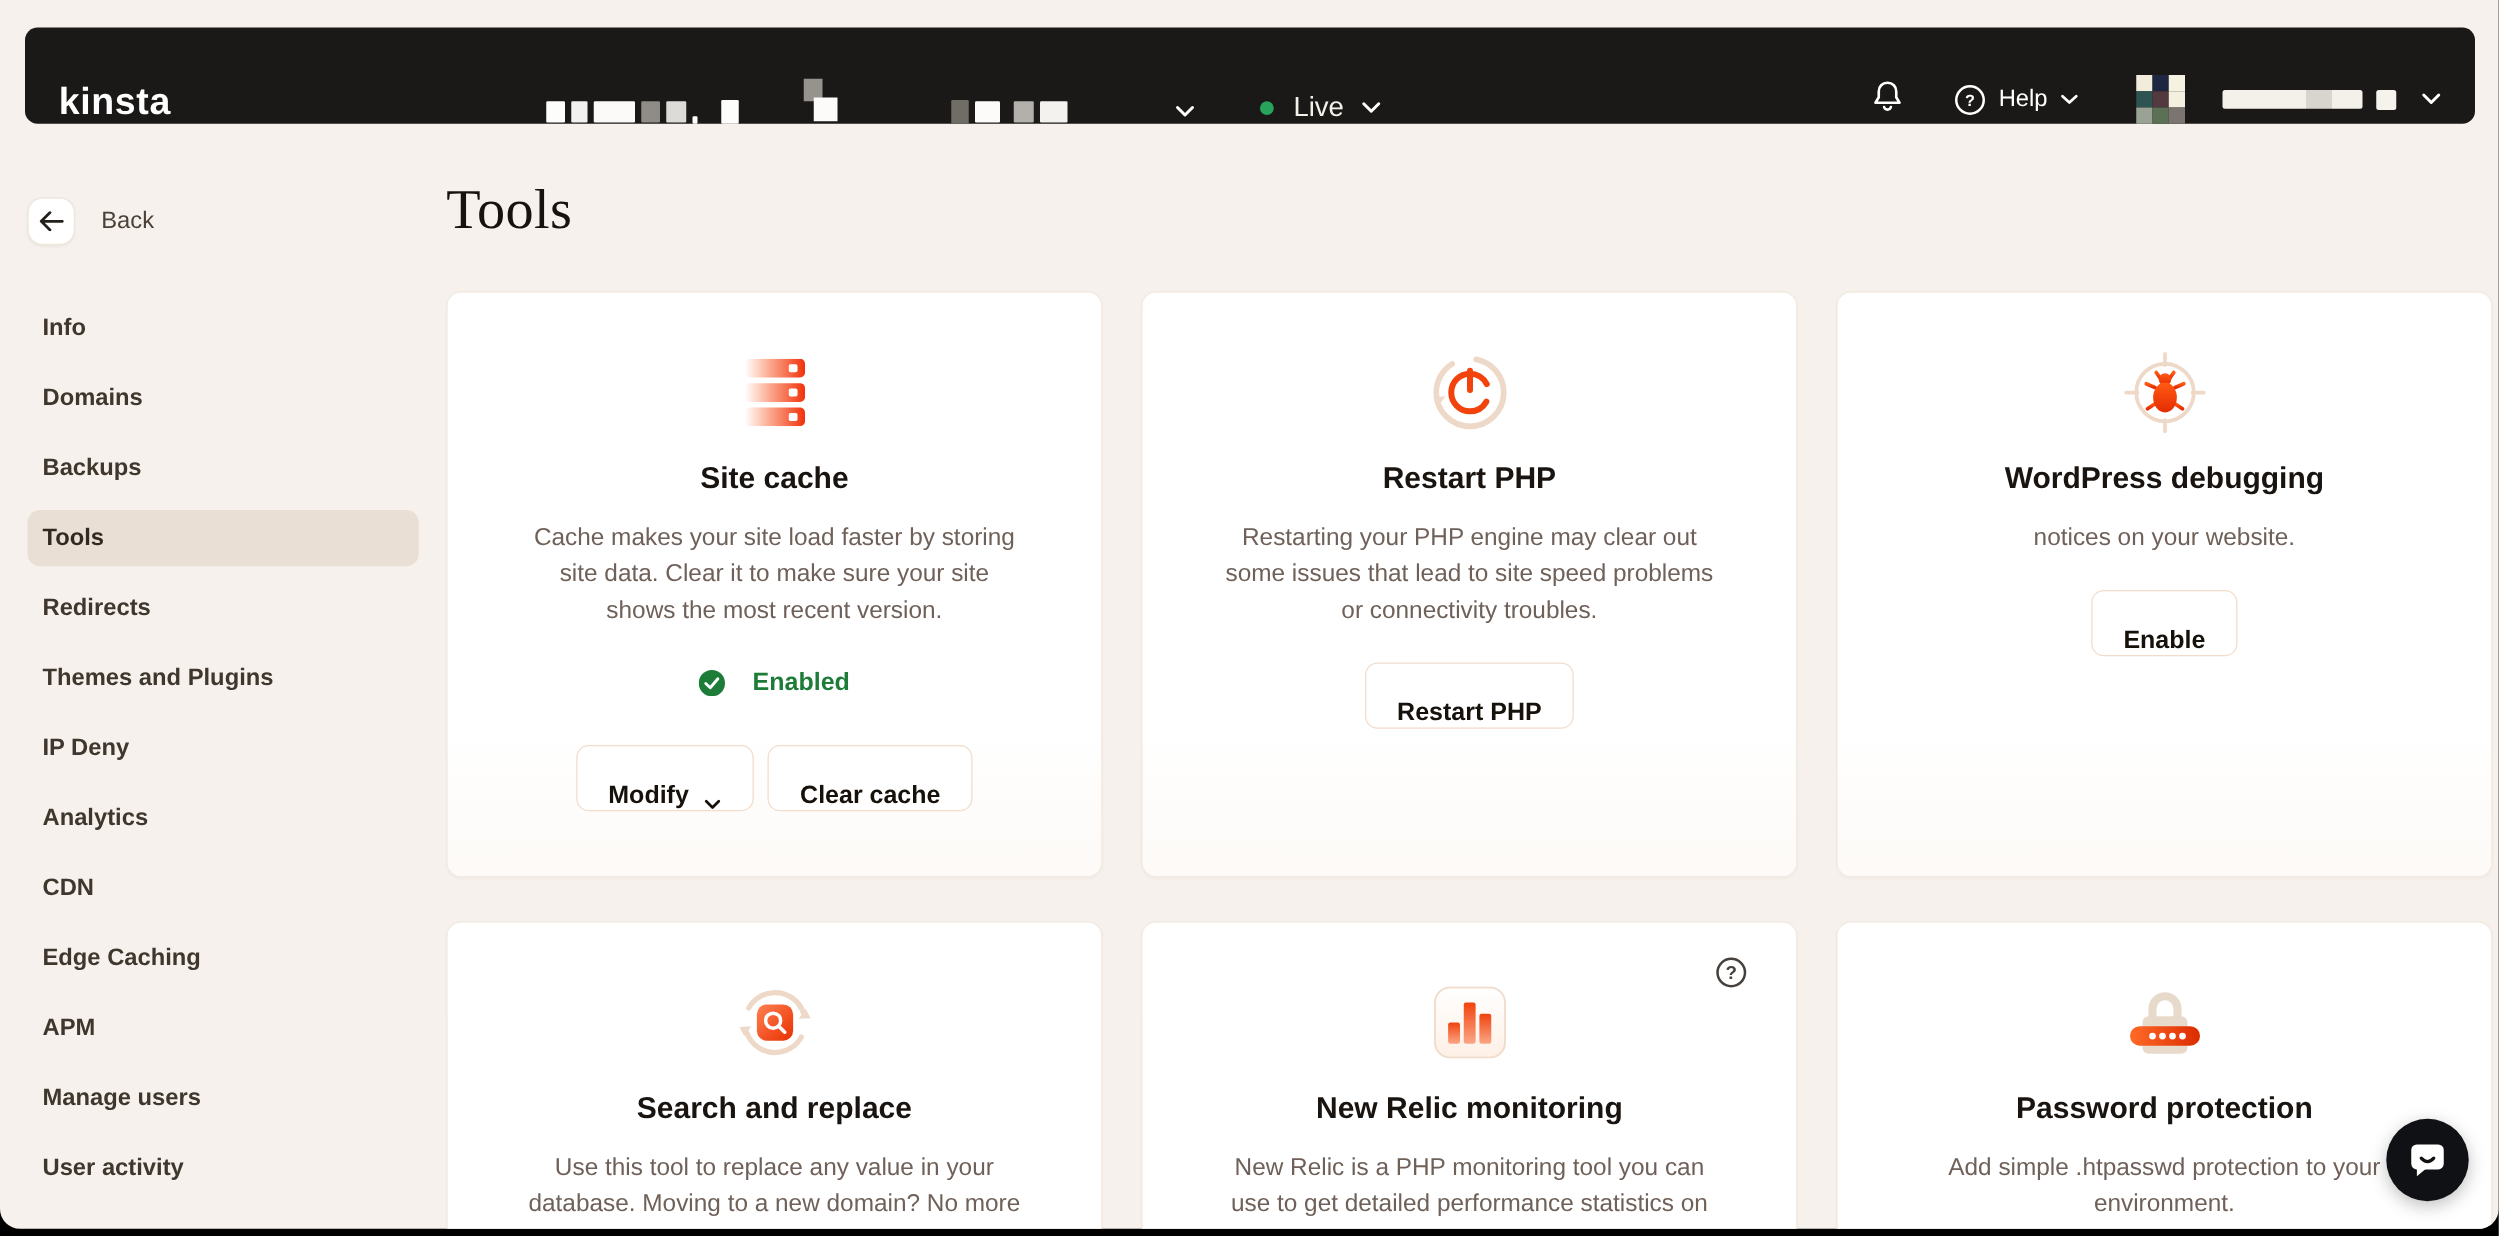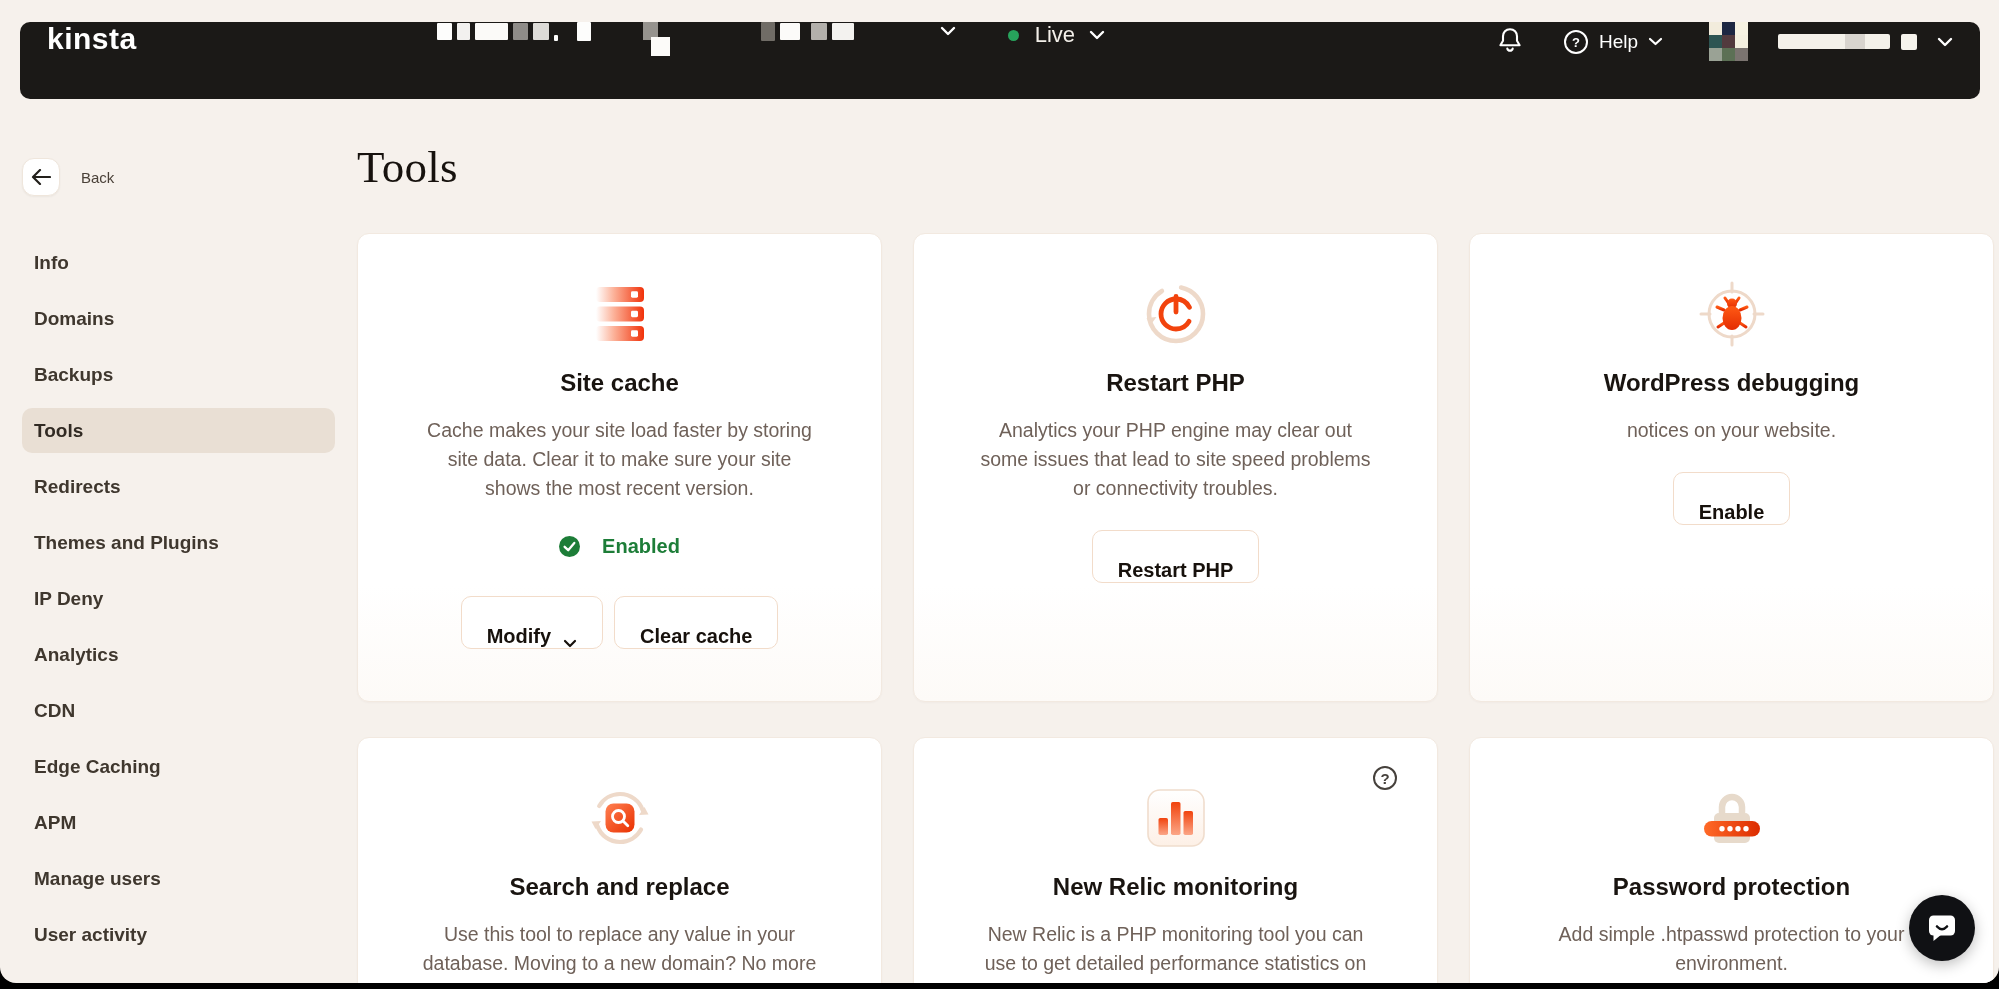--- a/index.html
+++ b/index.html
@@ -3,21 +3,21 @@
 <meta charset="utf-8">
 <style>
   * { margin:0; padding:0; box-sizing:border-box; }
   html,body { width:1999px; height:989px; overflow:hidden; }
   body { background:#000; font-family:"Liberation Sans", sans-serif; }
   .window { position:relative; width:1999px; height:983px; background:#f6f1ec;
             border-radius:0 0 16px 16px; overflow:hidden; }
 
   
   .topbar { position:absolute; left:20px; right:19px; top:22px; height:77px;
-            background:#1b1917; border-radius:10px; display:flex; align-items:flex-start;
+            background:#1b1917; border-radius:10px; display:flex; align-items:flex-end;
             padding:0 27px; z-index:20; }
   .logo { color:#fff; font-size:30px; font-weight:700; letter-spacing:.5px; }
   .redact-group { display:flex; align-items:center; gap:5px; }
   .rb { display:inline-block; border-radius:1px; }
   .ga { margin-left:300px; }
   .two-tone { margin-left:52px; position:relative; width:26px; height:36px; }
   .two-tone .t1 { position:absolute; left:0; top:0; width:15px; height:18px; background:#96938e; }
   .two-tone .t2 { position:absolute; left:8px; top:15px; width:19px; height:19px; background:#fcfbf9; }
   .gb { margin-left:92px; }
   .nav-chevron { margin-left:86px; }
@@ -34,21 +34,21 @@
   .sq-redact { margin-left:11px; width:16px; height:16px; background:#f6f3ec; border-radius:2px; }
   .user-chevron { margin-left:20px; }
 
   
   .layout { position:absolute; top:99px; left:0; right:0; bottom:0; display:flex; }
   .sidebar { width:357px; flex:none; padding-left:22px; }
   .back-row { margin-top:59px; display:flex; align-items:center; cursor:pointer; }
   .back-btn { width:38px; height:38px; background:#fff; border:1px solid #efe6dc;
               border-radius:12px; display:flex; align-items:center; justify-content:center;
               box-shadow:0 1px 2px rgba(40,30,20,.05); }
-  .back-label { margin-left:21px; font-size:15px; font-weight:500; color:#4a4138; }
+  .back-label { margin-left:21px; font-size:19px; font-weight:500; color:#4a4138; }
   .nav-list { list-style:none; margin-top:44px; }
   .nav-list li { height:45px; margin:0 22px 11px 0; padding:0 12px; display:flex;
                  align-items:center; border-radius:10px; font-size:19px; font-weight:600;
                  color:#3f372e; cursor:pointer; }
   .nav-list li.active { background:#e9dfd4; color:#312a23; }
 
   
   .main { flex:1; }
   h1.page-title { margin-top:42px; font-family:"Liberation Serif", serif; font-weight:500;
                   font-size:45px; color:#17120e; letter-spacing:.3px; }
@@ -241,21 +241,21 @@
           <div class="card-icon">
             <svg width="66" height="66" viewBox="0 0 66 66">
               <circle cx="33" cy="33" r="27" fill="none" stroke="#eed9c9" stroke-width="4.6" stroke-dasharray="150 20" stroke-dashoffset="38" stroke-linecap="round"></circle>
               <polygon points="3.5,37 13.5,36 7.5,44" fill="#eed9c9"></polygon>
               <circle cx="33" cy="33" r="15" fill="none" stroke="#f2430d" stroke-width="4.8" stroke-dasharray="79 15.3" stroke-dashoffset="86.6" stroke-linecap="round"></circle>
               <line x1="33" y1="15.5" x2="33" y2="31" stroke="#f2430d" stroke-width="4.8" stroke-linecap="round"></line>
             </svg>
           </div>
           <div class="card-title">Restart PHP</div>
           <div class="card-desc">
-            <div>Analytics your PHP engine may clear out</div>
+            <div>Restarting your PHP engine may clear out</div>
             <div>some issues that lead to site speed problems</div>
             <div>or connectivity troubles.</div>
           </div>
           <div class="btn-row tight">
             <button class="btn">
               <span>Restart PHP</span>
             </button>
           </div>
         </div>
 

